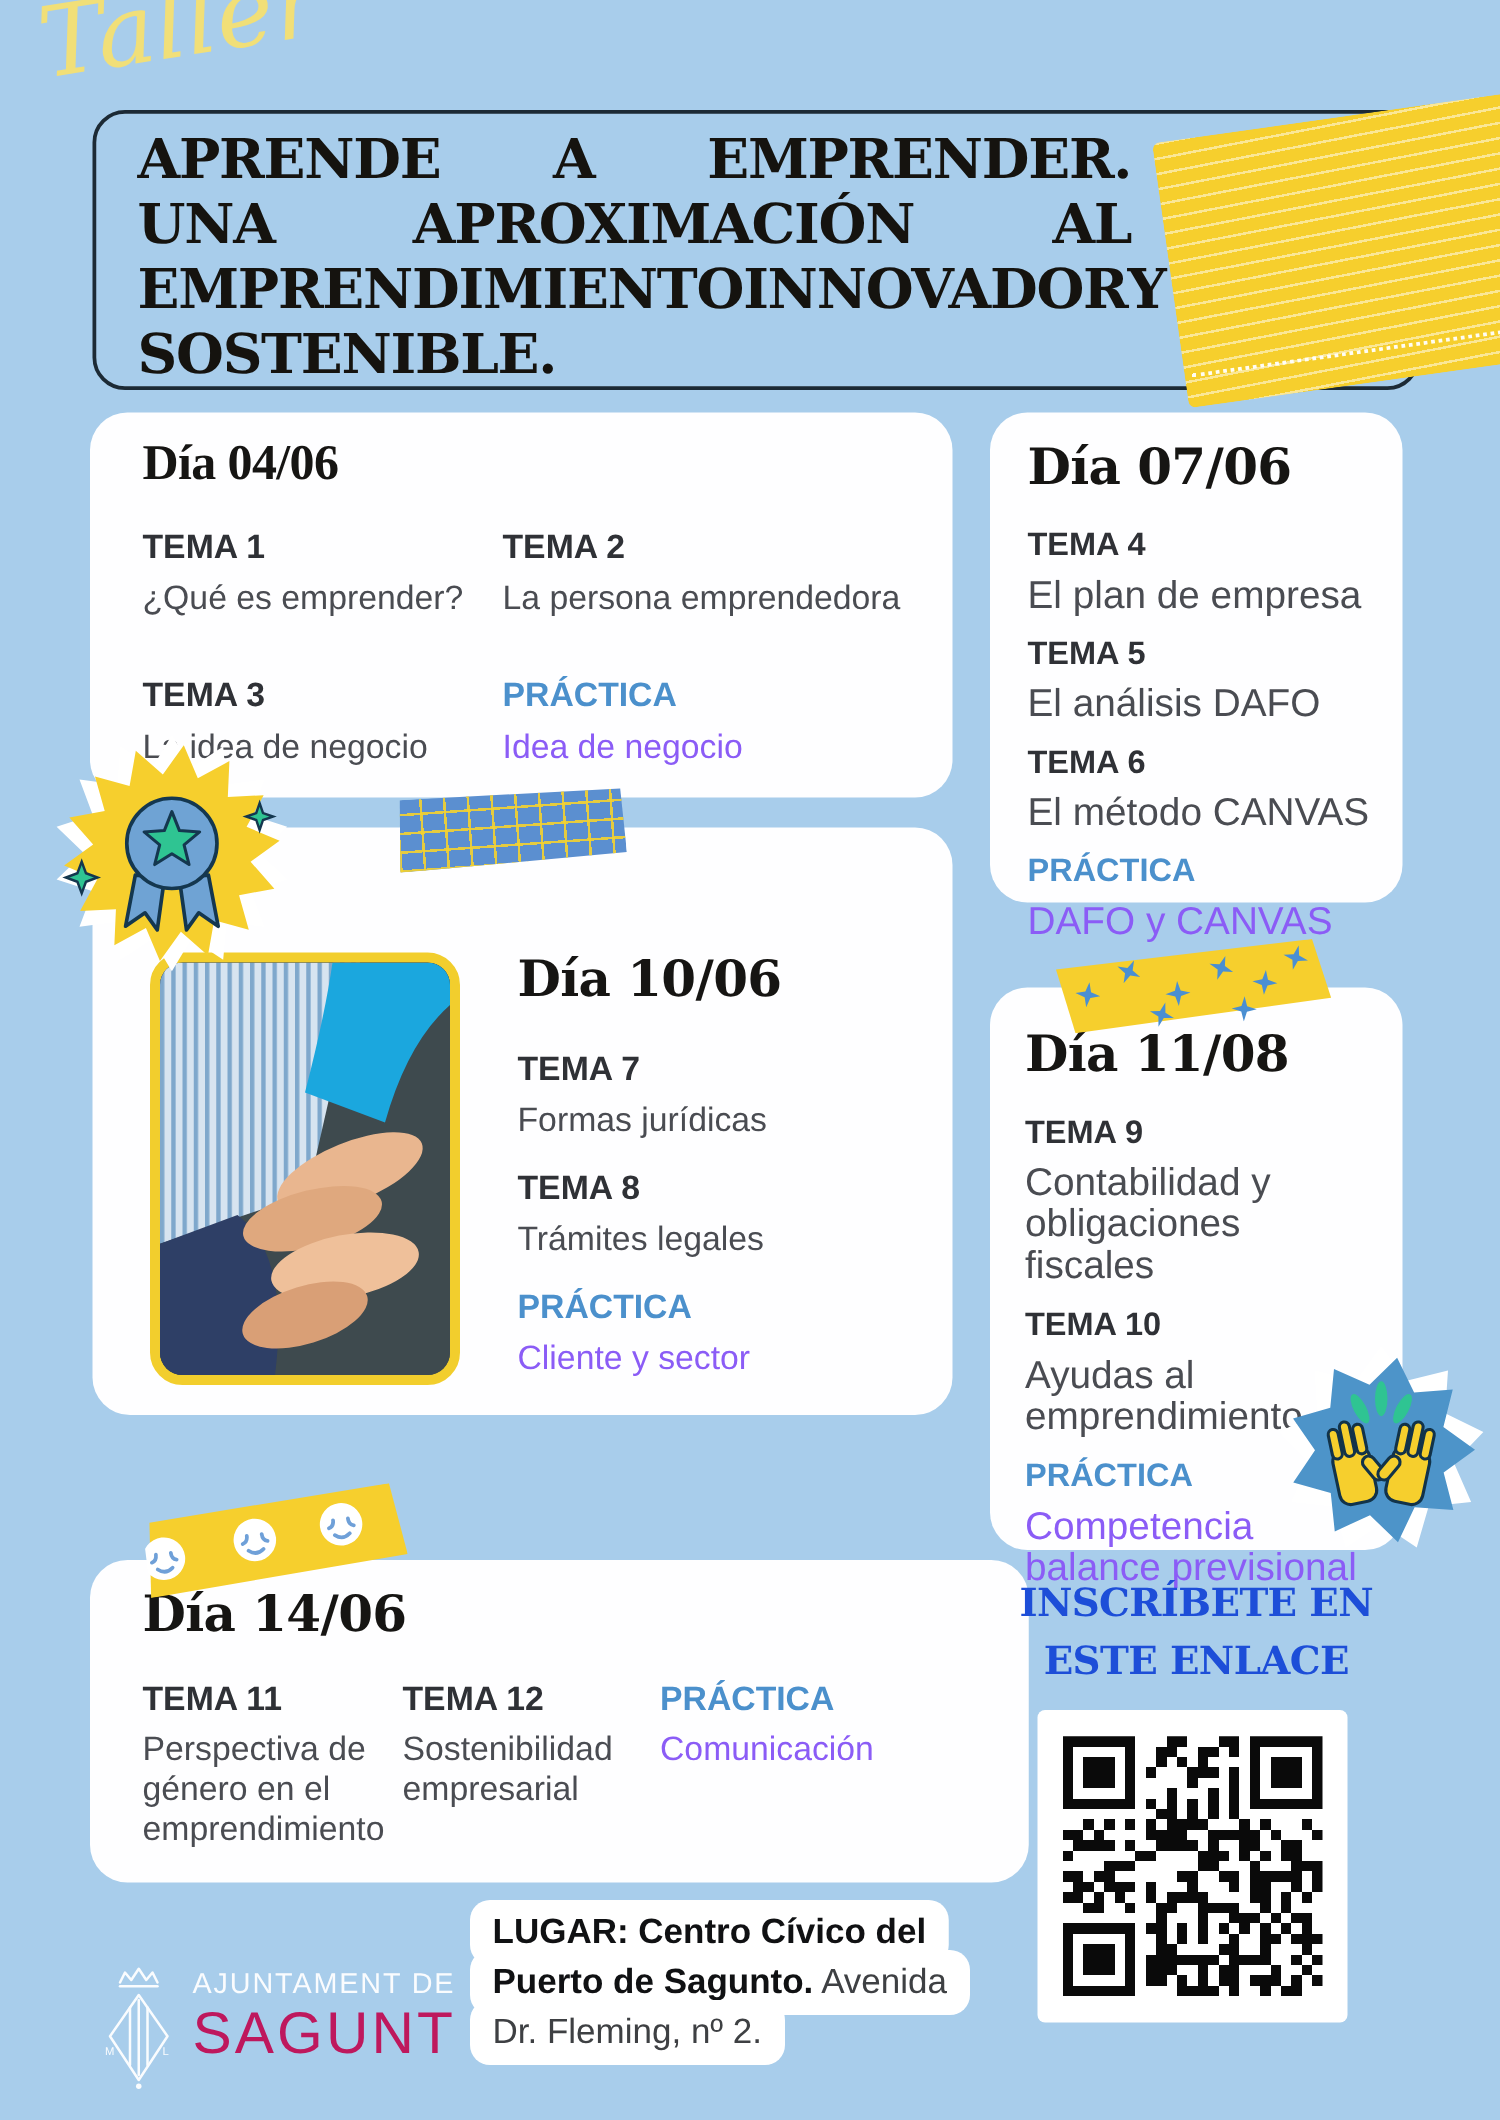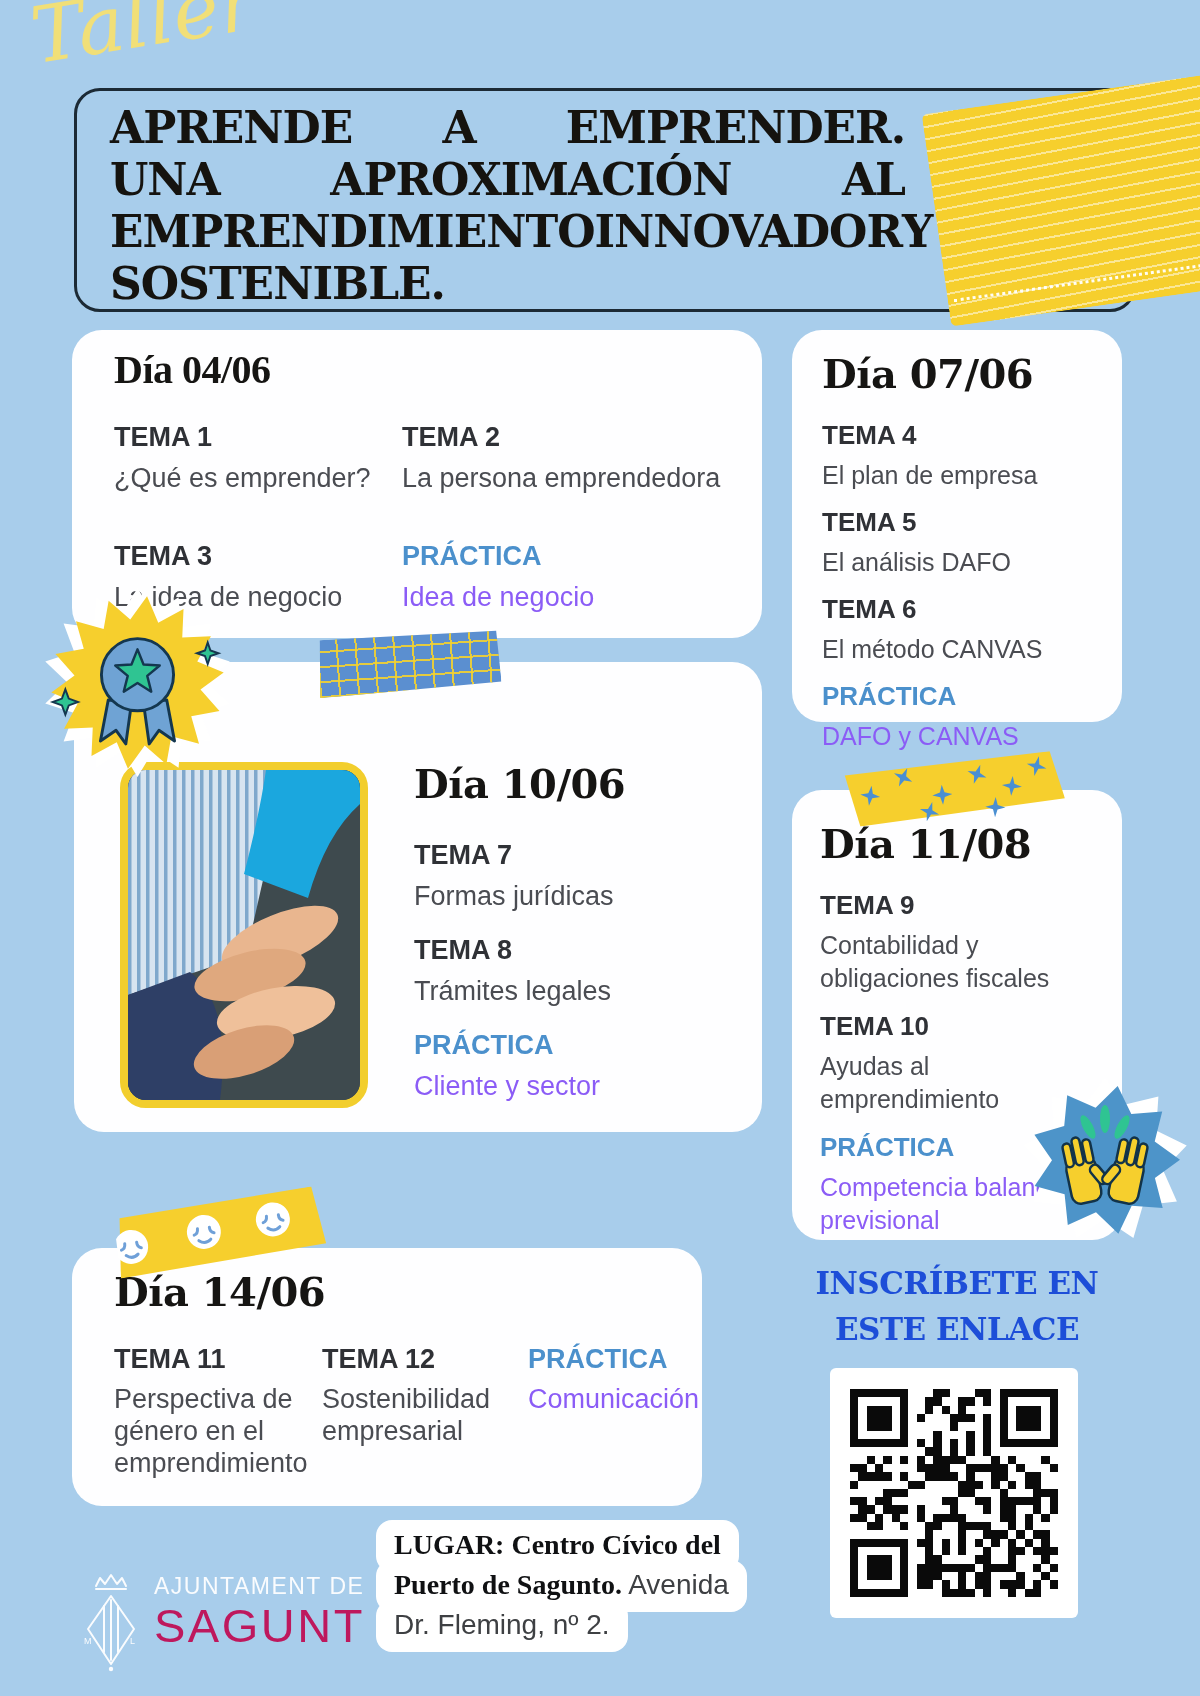--- a/index.html
+++ b/index.html
@@ -24,29 +24,29 @@
   .date-blob{left:995px;top:110px;width:170px;height:196px;background:#fff;border-radius:30px;
              z-index:4;padding:20px 0 0 22px;box-sizing:border-box;}
   .date-blob div{font:700 23.5px/34px "Liberation Sans",sans-serif;color:#1B2530;}
 
   
   .card{position:absolute;background:#FEFEFF;border-radius:30px;z-index:2;}
   #card04{left:72px;top:330px;width:690px;height:308px;}
   #card07{left:792px;top:330px;width:330px;height:392px;}
   #card10{left:74px;top:662px;width:688px;height:470px;}
   #card11{left:792px;top:790px;width:330px;height:450px;}
-  #card14{left:72px;top:1248px;width:630px;height:258px;}
+  #card14{left:72px;top:1248px;width:751px;height:258px;}
 
   .day-title{font:700 40px/44px "DejaVu Serif",serif;color:#161513;letter-spacing:-.5px;}
   .lbl{font:700 27px/30px "Liberation Sans",sans-serif;color:#2F3136;}
   .dsc{margin-top:9px;font:400 27px/34px "Liberation Sans",sans-serif;color:#4A4C52;}
   .lbl.practice{color:#4B90CC;}
   .dsc.practice{color:#8b5cf6;}
   .rc .lbl{font-size:26px;}
-  .rc .dsc{font-size:25px;line-height:33px;}
+  .rc .dsc{font-size:31px;line-height:33px;}
 
   .c04-title{left:42px;top:18px;font-family:Liberation Serif, serif;}
   .c04-grid{left:42px;top:92px;display:grid;grid-template-columns:288px 330px;row-gap:46px;}
   .c07-title{left:30px;top:22px;}
   .c07-stack{left:30px;top:90px;width:278px;}
   .c07-stack .item{margin-bottom:15px;}
   .c10-photo{left:46px;top:100px;width:232px;height:330px;border:8px solid #F2CE2D;
              border-radius:26px;overflow:hidden;background:#3E4A4E;}
   .c10-title{left:340px;top:100px;}
   .c10-stack{left:340px;top:178px;width:320px;}
@@ -78,21 +78,21 @@
   
   #logo{left:82px;top:1572px;display:flex;align-items:flex-start;z-index:2;}
   .org-text{margin-left:14px;}
   .org-top{font:400 23px/28px "Liberation Sans",sans-serif;letter-spacing:1.5px;color:#FAFCFE;}
   .org-name{font:400 47px/52px "Liberation Sans",sans-serif;letter-spacing:2.5px;color:#be185d;}
   #lugar{left:376px;top:1520px;width:420px;z-index:2;}
   #lugar .lrow{margin-top:-12px;}
   #lugar .lrow:first-child{margin-top:0;}
   #lugar .pill{display:inline-block;background:#fff;border-radius:16px;padding:9px 18px 11px;
                font:400 28px/32px "Liberation Sans",sans-serif;color:#3E4043;}
-  #lugar .b{font-weight:700;color:#101113;font-family:Liberation Serif, serif;}
+  #lugar .b{font-weight:700;color:#101113;}
 </style>
 </head>
 <body>
 
 <div class="poster">
 
   <div class="abs taller">Taller</div>
   <div class="abs title-box"></div>
   <div class="abs title-lines" id="title-lines">
       <div class="t-line">

